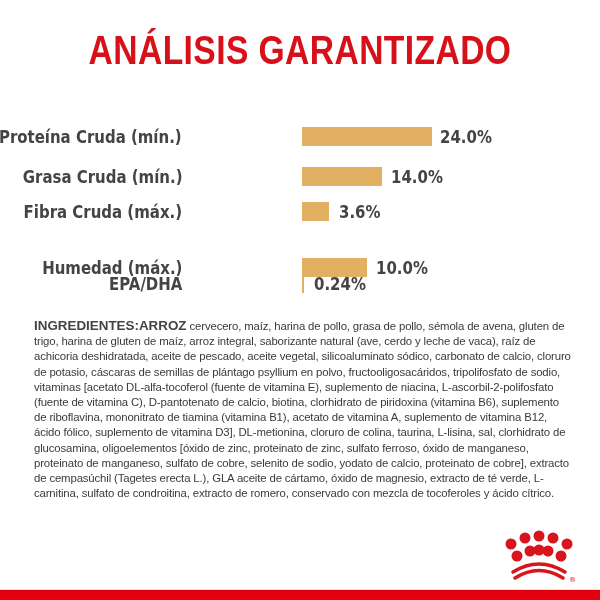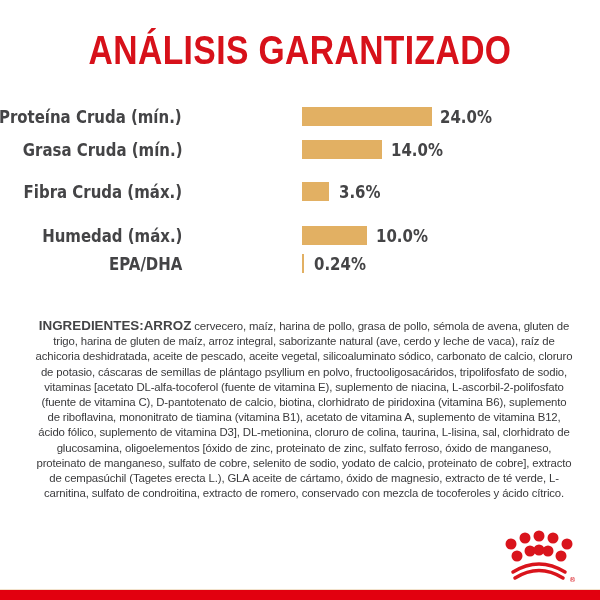--- a/index.html
+++ b/index.html
@@ -14,21 +14,21 @@
       color: #d7111a;
       font-family: "Liberation Sans", sans-serif;
       font-weight: bold;
       font-size: 41px;
       letter-spacing: 0.5px;
       transform: scaleX(0.82);
       transform-origin: center;
       line-height: 48px;
     }
     .chart { position: absolute; left: 0; top: 0; width: 600px; }
-    .row { position: absolute; left: 0; width: 488px; height: 24px; }
+    .row { position: absolute; left: 0; width: 488px; height: 24px; margin-top: 20px; }
     .row .label {
       position: absolute; right: 306px; top: 0;
       color: #444446;
       font-family: "DejaVu Sans", sans-serif;
       font-weight: bold;
       font-size: 17px;
       line-height: 24px;
       white-space: nowrap;
       transform: scaleX(0.88);
       transform-origin: right center;
@@ -48,51 +48,50 @@
       transform: scaleX(0.88);
       transform-origin: left center;
     }
     .ingredients {
       position: absolute; left: 34px; top: 318px; width: 540px;
       color: #3a3a3c;
       font-family: "Liberation Sans", sans-serif;
       font-size: 11.4px;
       line-height: 15.2px;
       letter-spacing: -0.15px;
-      text-align: center;
     }
     .ingredients .head {
       font-weight: bold; font-size: 13.4px; color: #444446; letter-spacing: 0;
     }
     .logo { position: absolute; left: 499px; top: 530px; width: 80px; height: 56px; }
     .bottom-strip { position: absolute; left: 0; top: 590px; width: 600px; height: 10px; background: #e2000f; }
     .bottom-line { position: absolute; left: 0; top: 589px; width: 600px; height: 1px; background: #f2e2cc; }
   </style>
 </head>
 <body>
 
 <div class="title">ANÁLISIS GARANTIZADO</div>
 
 <div class="chart">
   <div class="row" style="top:105px">
     <span class="label">Proteína Cruda (mín.)</span>
     <div class="bar" style="width:130px"></div>
     <span class="value" style="left:440px">24.0%</span>
   </div>
-  <div class="row" style="top:138px">
+  <div class="row" style="top:145px">
     <span class="label">Grasa Cruda (mín.)</span>
     <div class="bar" style="width:80px"></div>
     <span class="value" style="left:391px">14.0%</span>
   </div>
   <div class="row" style="top:180px">
     <span class="label">Fibra Cruda (máx.)</span>
     <div class="bar" style="width:27px"></div>
     <span class="value" style="left:339px">3.6%</span>
   </div>
-  <div class="row" style="top:224px">
+  <div class="row" style="top:236px">
     <span class="label">Humedad (máx.)</span>
     <div class="bar" style="width:65px"></div>
     <span class="value" style="left:376px">10.0%</span>
   </div>
   <div class="row" style="top:252px">
     <span class="label">EPA/DHA</span>
     <div class="bar" style="width:2px"></div>
     <span class="value" style="left:314px">0.24%</span>
   </div>
 </div>

